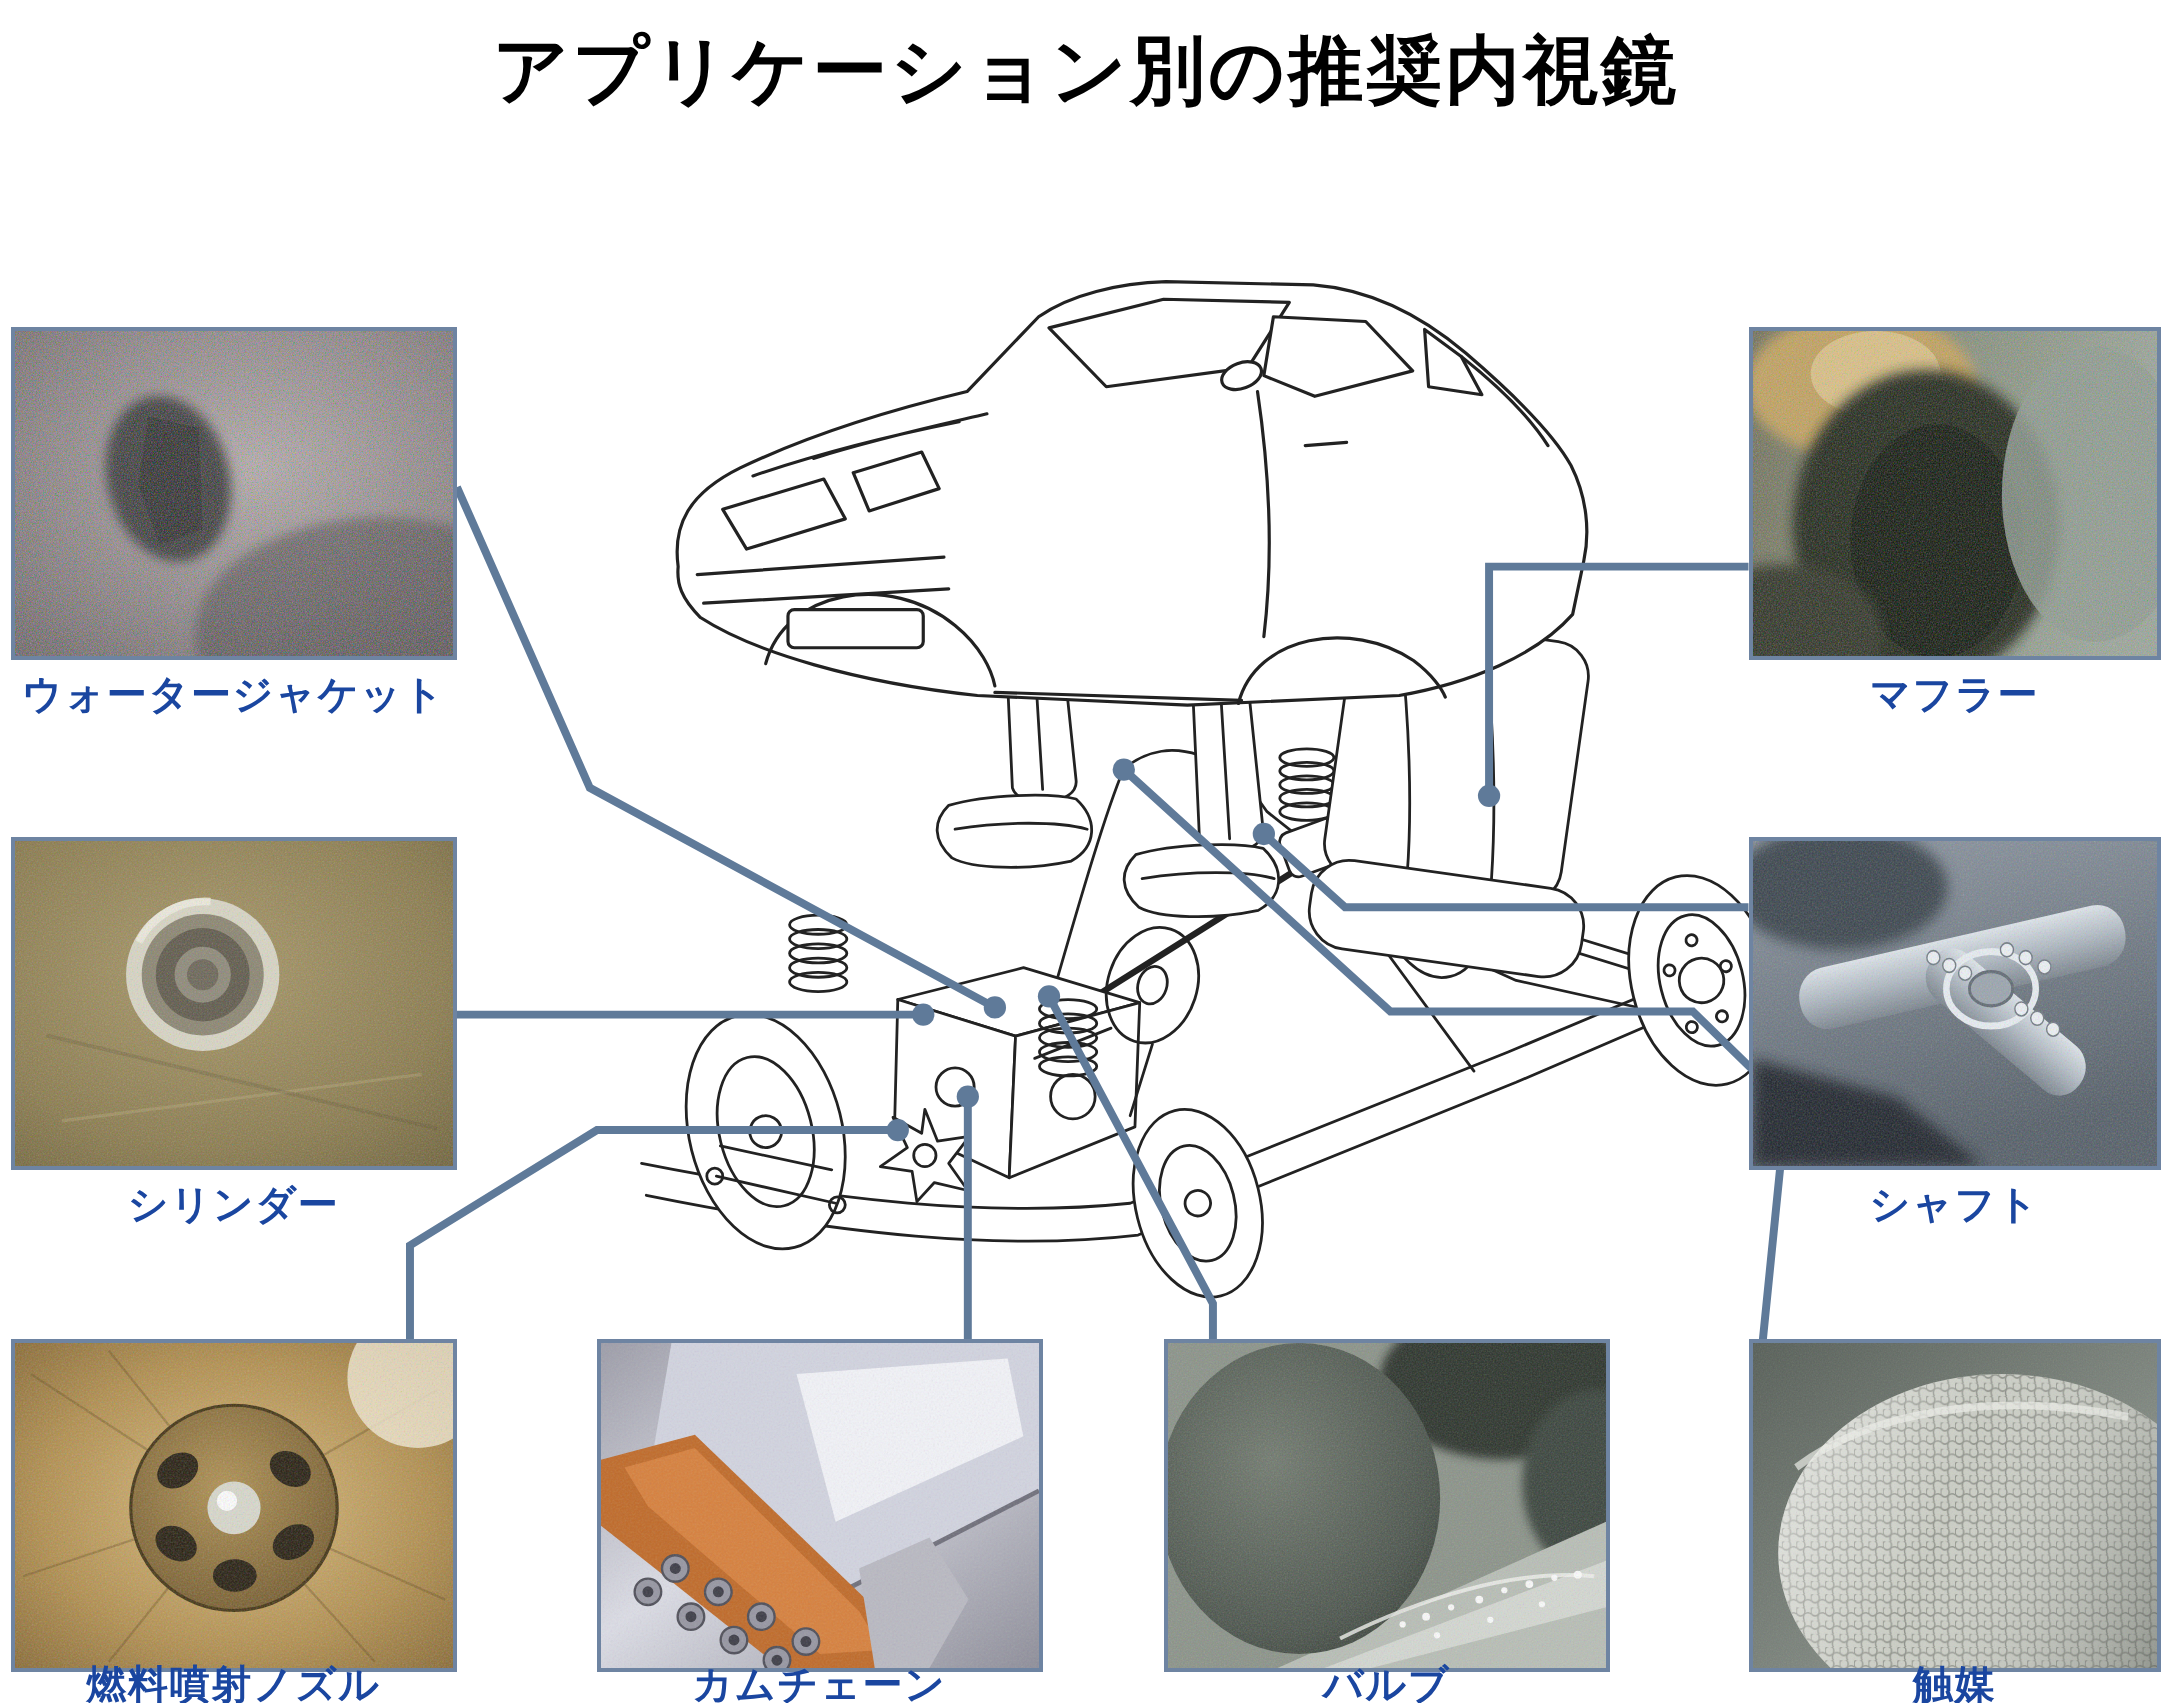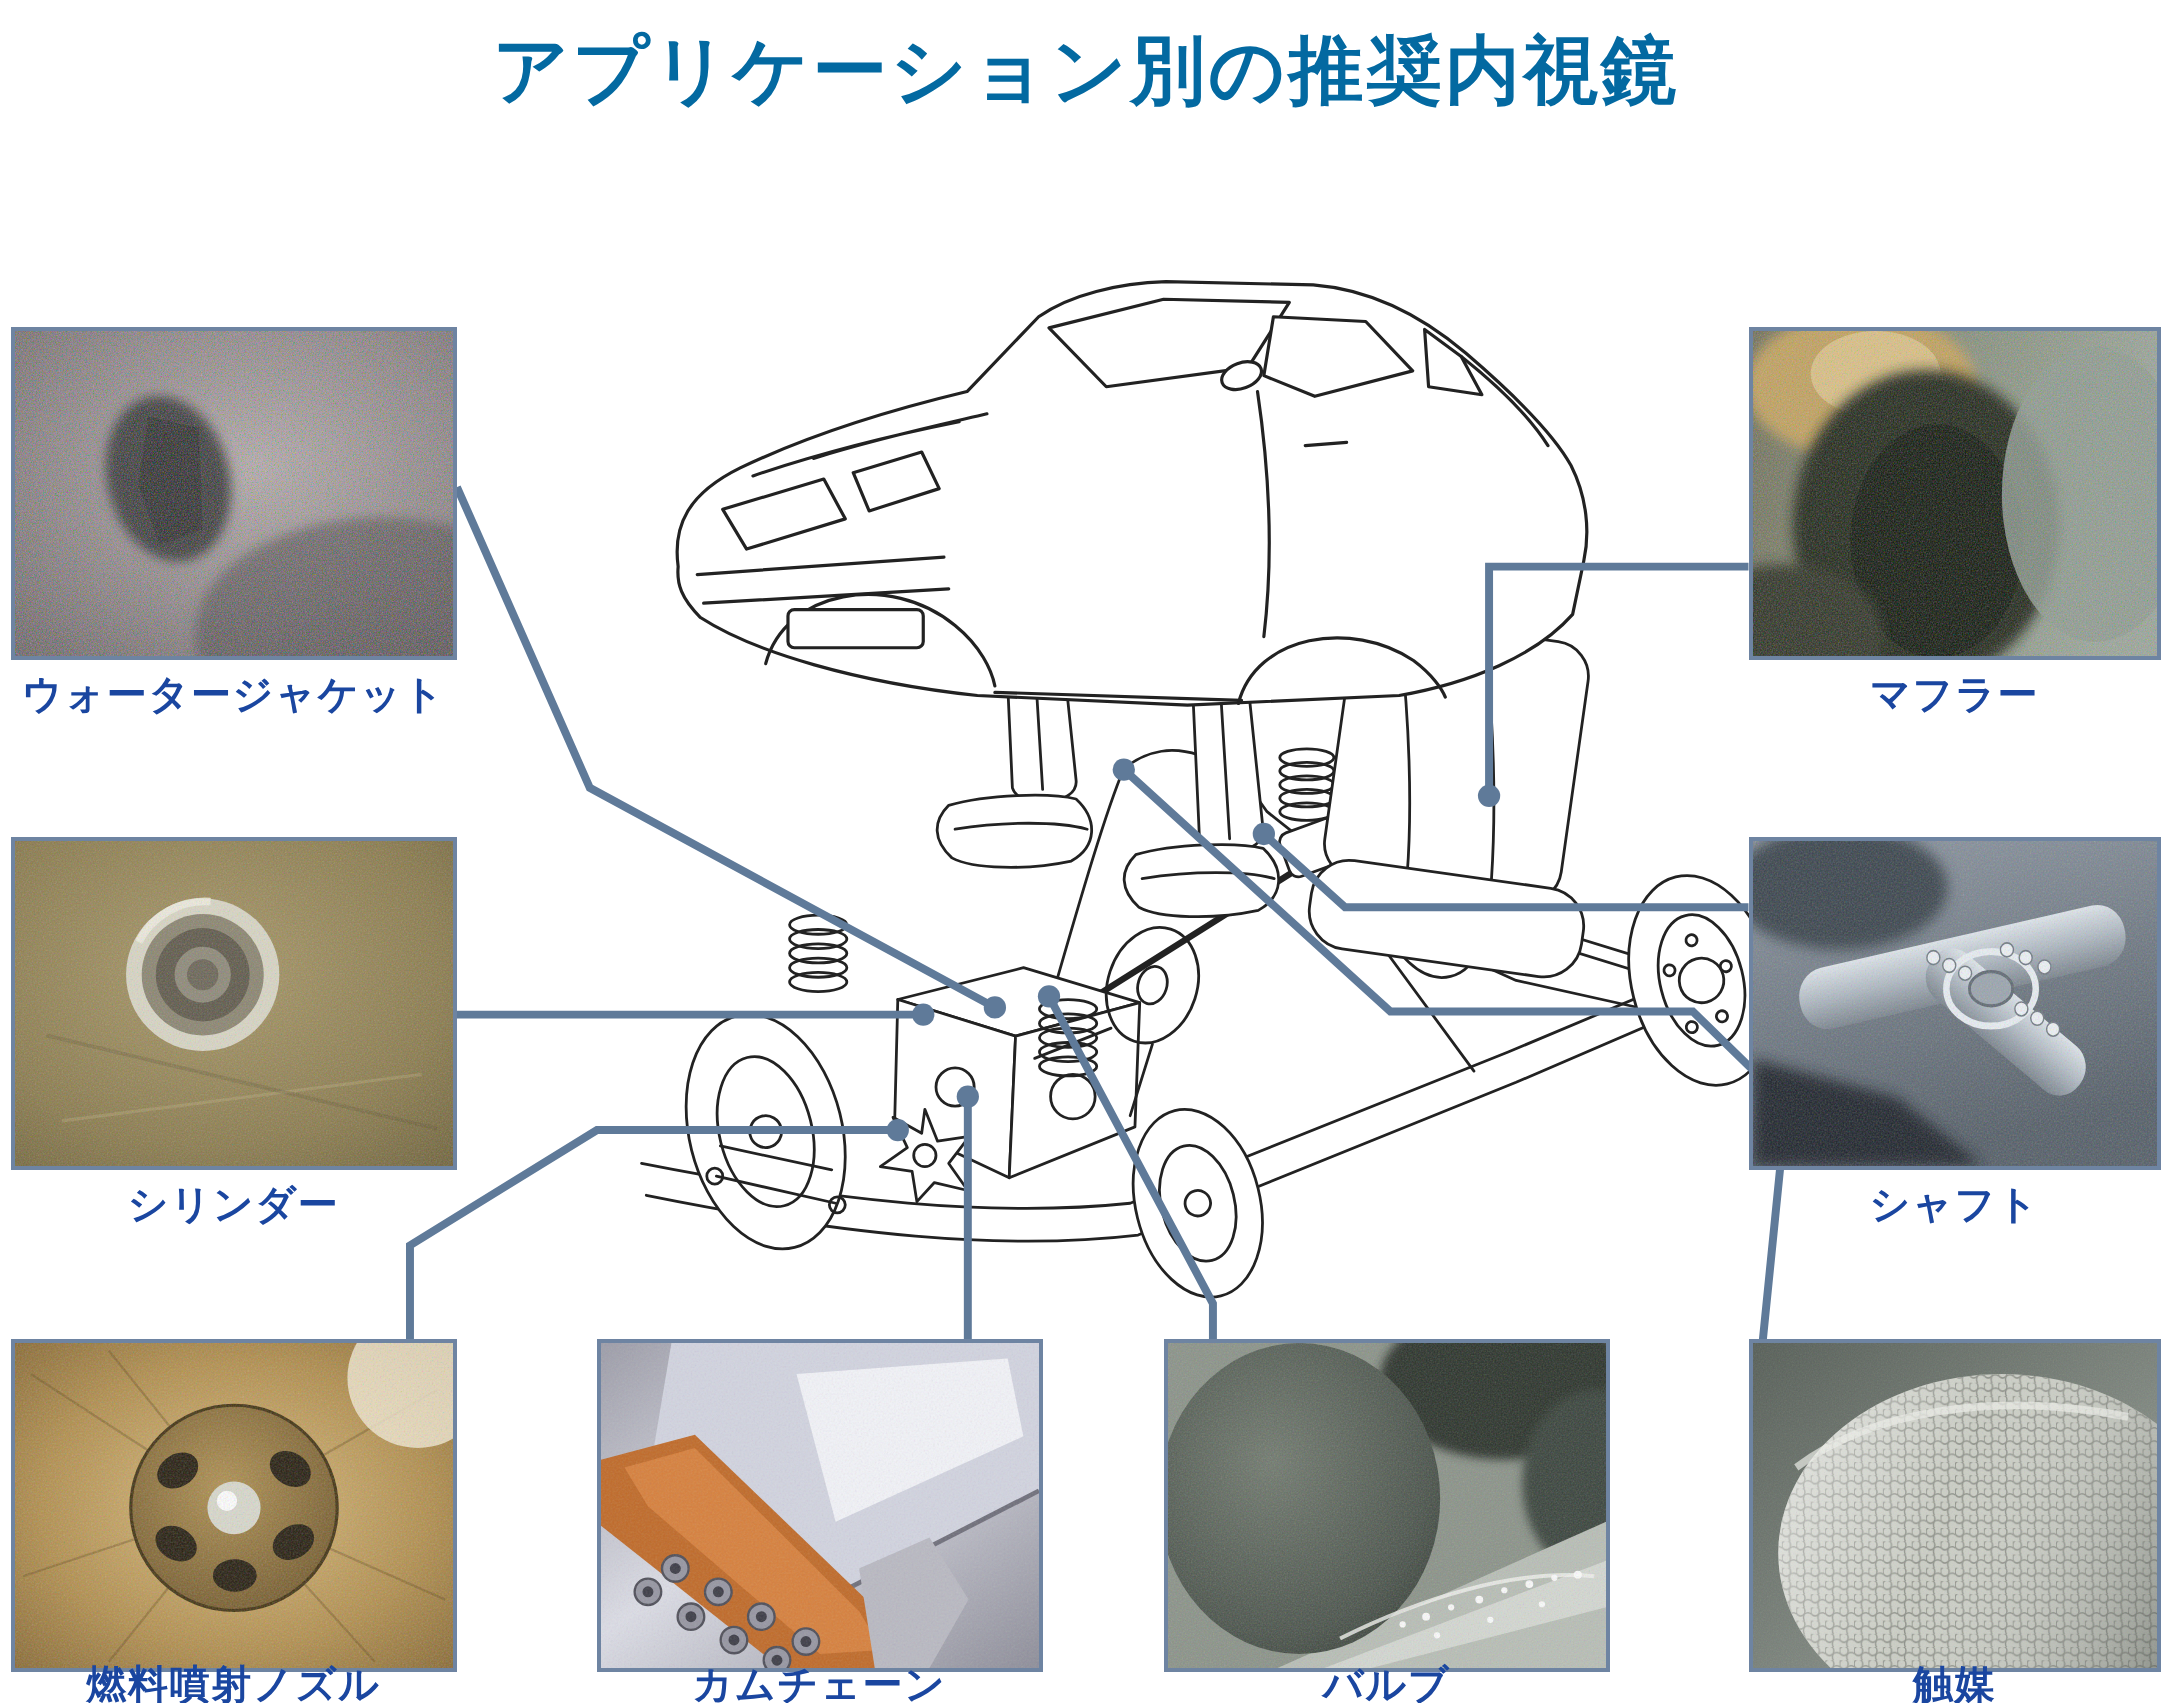--- a/index.html
+++ b/index.html
@@ -1,19 +1,19 @@
 <!DOCTYPE html>
 <html lang="ja" style="font-size:12.7px"><head>
 <meta charset="utf-8">
 <style>
   html,body{margin:0;padding:0;background:#ffffff;}
   .canvas{position:relative;width:2172px;height:1703px;background:#ffffff;overflow:hidden;
           font-family:"DejaVu Sans","Liberation Sans",sans-serif;}
   .page-title{position:absolute;top:21px;left:0;width:2172px;text-align:center;
-              font-size:75px;font-weight:bold;color:#0369a1;letter-spacing:3.2px;margin:0;}
+              font-size:75px;font-weight:bold;color:#000000;letter-spacing:3.2px;margin:0;}
   .art{position:absolute;left:0;top:0;z-index:1;}
   .thumb{position:absolute;z-index:2;margin:0;padding:0;border:4.8px solid #6e84a2;box-sizing:border-box;background:#888;}
   .thumb svg{display:block;width:100%;height:100%;}
   .caption{position:absolute;z-index:3;width:509px;text-align:center;
            font-size:40px;font-weight:bold;color:#1a46a0;letter-spacing:1.6px;}
 </style>
 </head>
 <body>
 
 <div class="canvas">

